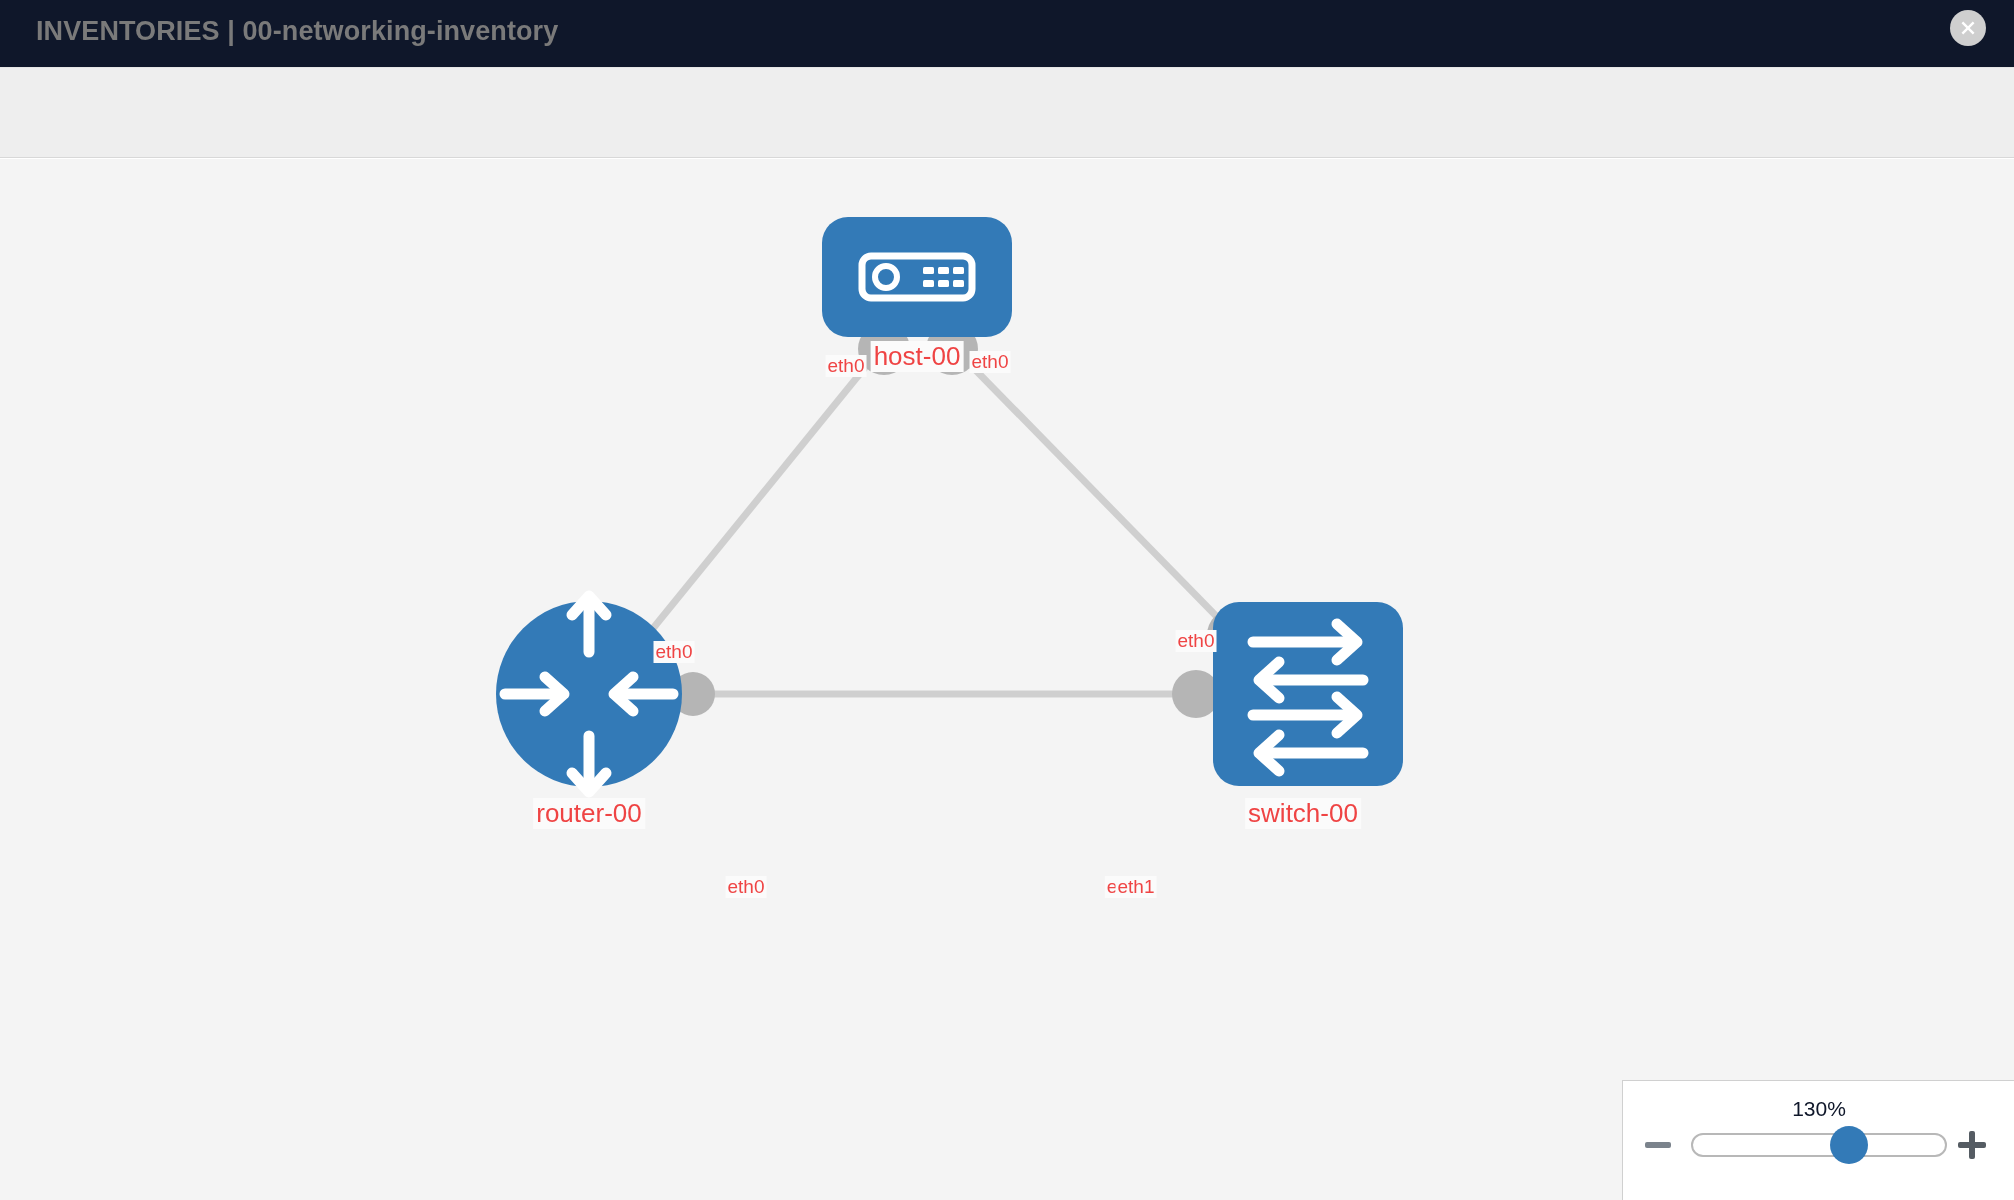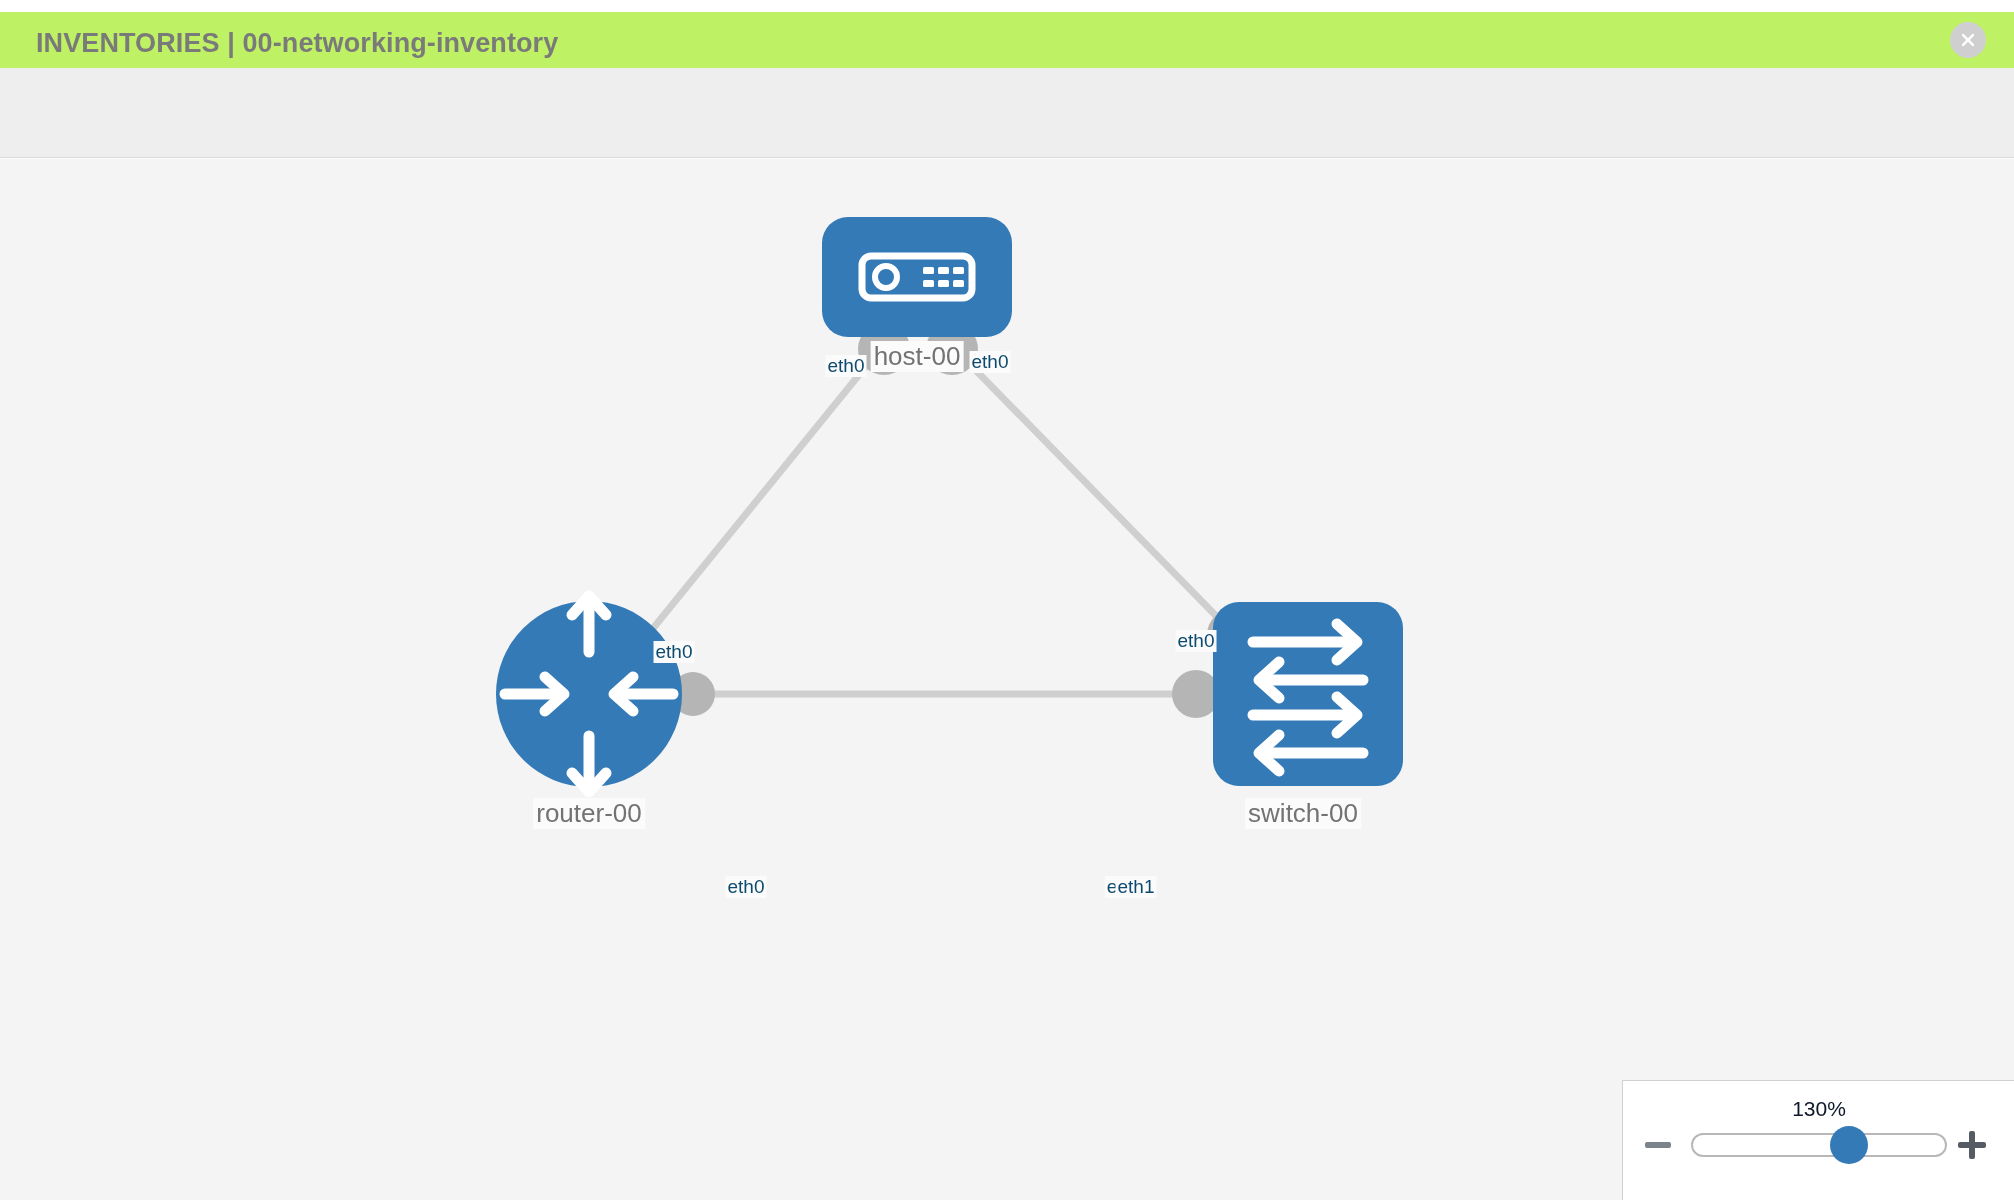--- a/index.html
+++ b/index.html
@@ -14,23 +14,23 @@
   #app {
     position: relative;
     width: 2014px;
     height: 1200px;
     background: #ffffff;
   }
 
   
   .header {
     position: absolute;
-    left: 0; top: 12px;
+    left: 0; top: 0;
     width: 2014px; height: 68px;
-    background: #bef264;
+    background: #0f172a;
     border-bottom: 1px solid #e5e5e5;
   }
   .page-title {
     position: absolute;
     left: 36px; top: 16px;
     font-size: 27px;
     font-weight: bold;
     color: #7a7a7a;
     letter-spacing: 0.1px;
     white-space: nowrap;
@@ -115,30 +115,30 @@
   }
   .topo-svg {
     position: absolute;
     left: 0; top: 0;
     width: 2014px; height: 1041px;
   }
 
   .node-label {
     position: absolute;
     font-size: 26px;
-    color: #737373;
+    color: #ef4444;
     background: #fbfbfb;
     padding: 0 3px;
     white-space: nowrap;
     transform: translateX(-50%);
   }
   .iface-label {
     position: absolute;
     font-size: 19px;
-    color: #0c4a6e;
+    color: #ef4444;
     background: #fbfbfb;
     padding: 0 2px;
     white-space: nowrap;
     transform: translateX(-50%);
   }
 
   
   .zoom-panel {
     position: absolute;
     left: 1622px; top: 1080px;

